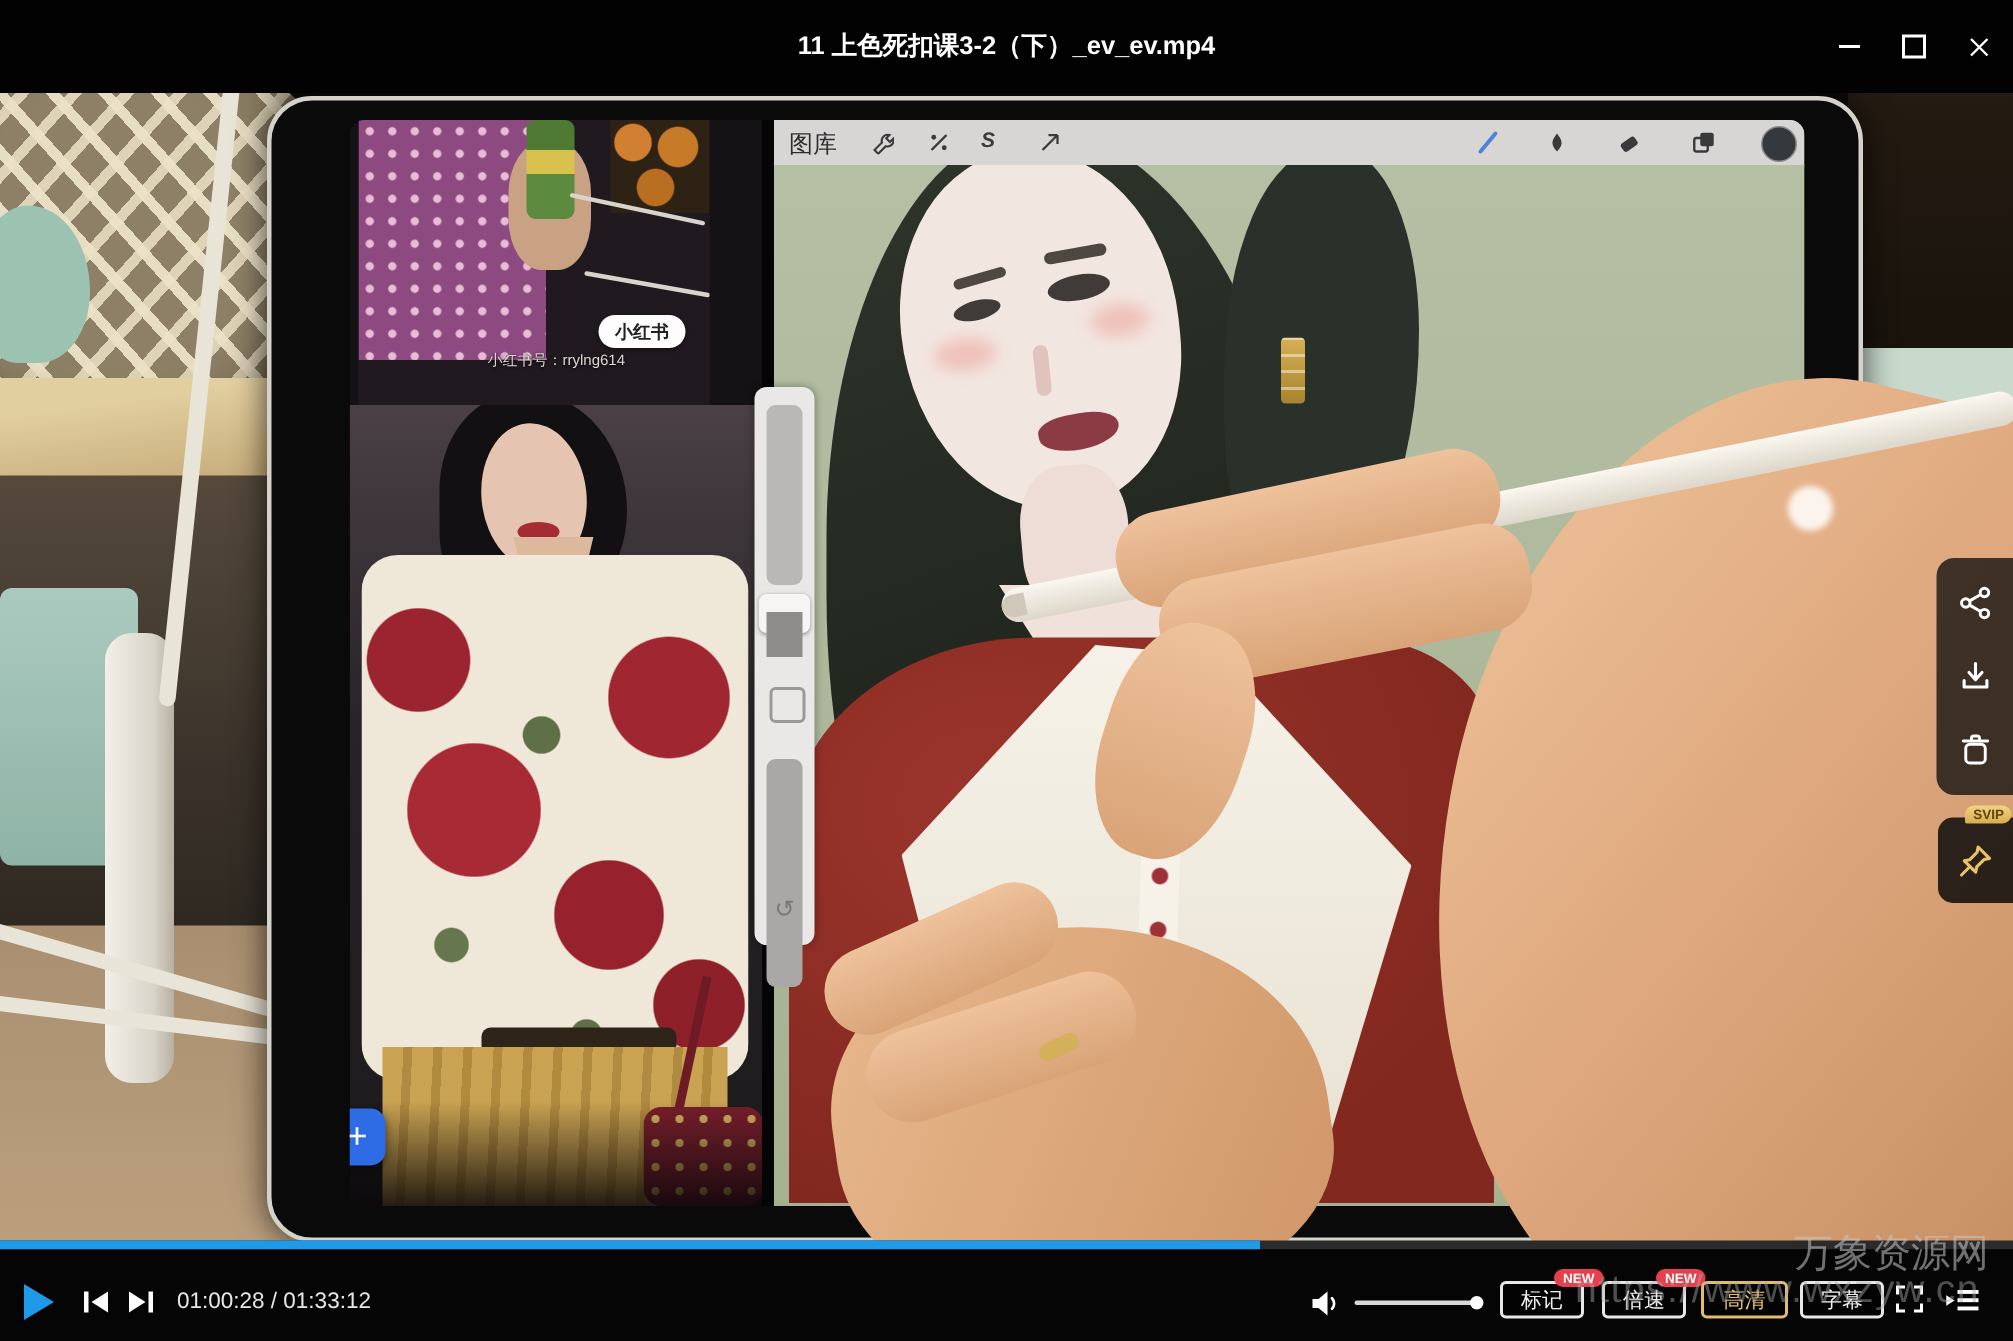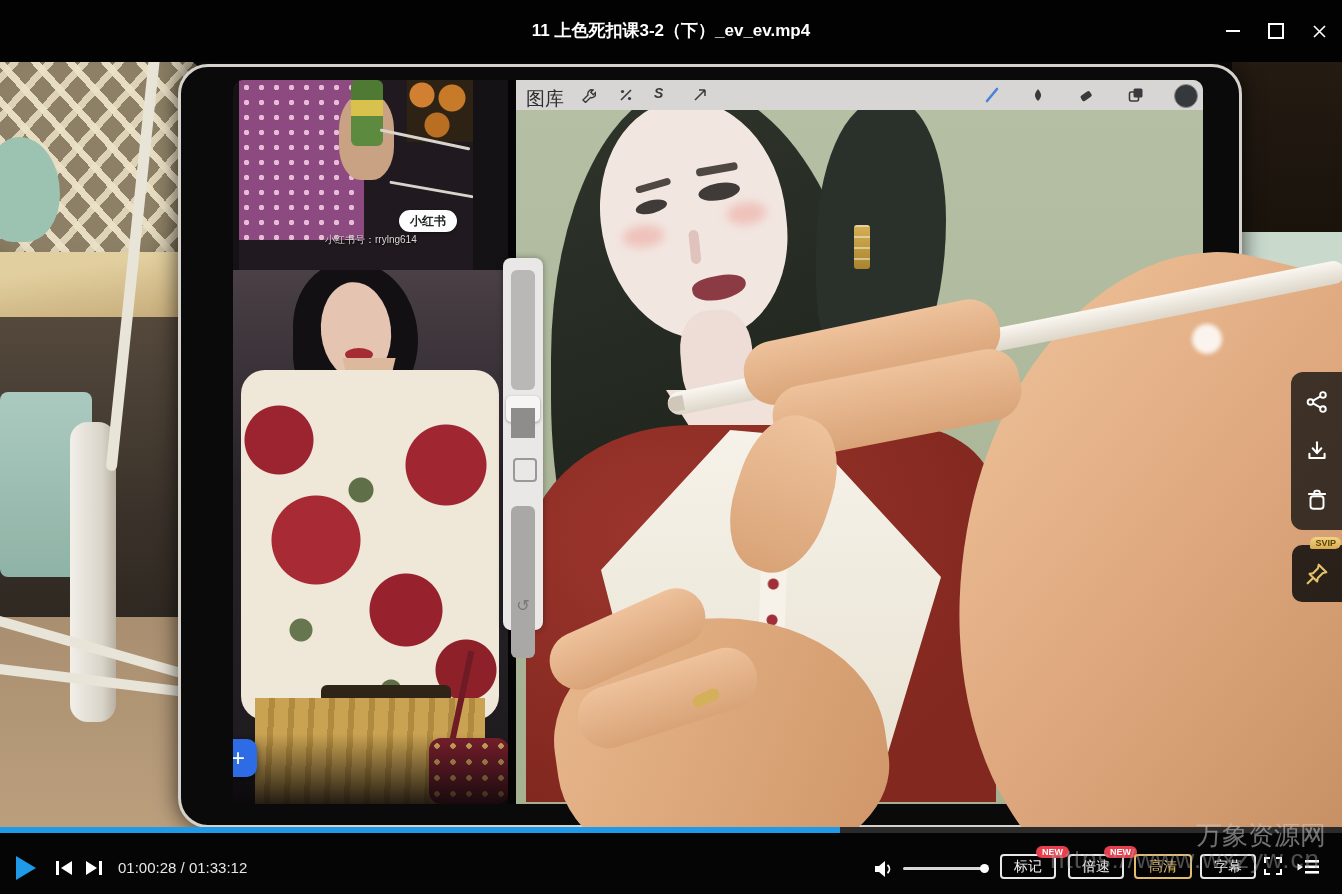--- a/index.html
+++ b/index.html
@@ -84,21 +84,21 @@
        background-image:radial-gradient(circle at 8px 8px,#d8b35e 0 2.5px,transparent 3px);background-size:16px 16px;}
   #ref-fade{left:0;top:464px;width:275px;height:70px;background:linear-gradient(transparent,rgba(8,6,8,.85));}
   #plusbtn{left:-14px;top:659px;width:38px;height:38px;border-radius:10px;background:#2d6ce4;
            color:#fff;font-size:24px;display:flex;align-items:center;justify-content:center;
            box-shadow:0 2px 6px rgba(0,0,0,.5);}
   #divider{left:275px;top:0;width:8px;height:724px;background:#050505;}
   
   #propane{left:283px;top:0;width:687px;height:724px;background:#9fae8e;overflow:hidden;}
   #ptoolbar{left:0;top:0;width:687px;height:30px;background:#d7d6d4;border-bottom:1px solid #b5b4b2;
             display:flex;align-items:center;}
-  #gallery-lbl{position:absolute;left:10px;top:6px;color:#2e2e30;font-size:19px;}
+  #gallery-lbl{position:absolute;left:10px;top:6px;color:#2e2e30;font-size:16px;}
   .ticon{position:absolute;top:7px;width:16px;height:16px;}
   #selection-lbl{position:absolute;left:138px;top:5px;color:#3a3a3c;font-size:14px;font-style:italic;font-weight:700;}
   #color-circle{position:absolute;left:658px;top:4px;width:22px;height:22px;border-radius:50%;
                 background:#35393e;border:1px solid #8b8b89;}
   #pcanvas{left:0;top:30px;width:687px;height:694px;background:linear-gradient(#b4bfa4,#a6b192);overflow:hidden;}
   #hair1{left:35px;top:-25px;width:330px;height:650px;border-radius:42% 58% 38% 52%;
          background:linear-gradient(160deg,#30362c,#1f241d 60%);}
   #hair2{left:300px;top:-10px;width:130px;height:300px;border-radius:50% 40% 60% 40%;background:#2a302a;}
   #pface{left:85px;top:-10px;width:185px;height:240px;border-radius:48% 52% 46% 54%;
          background:#f2e6e1;transform:rotate(-6deg);}

